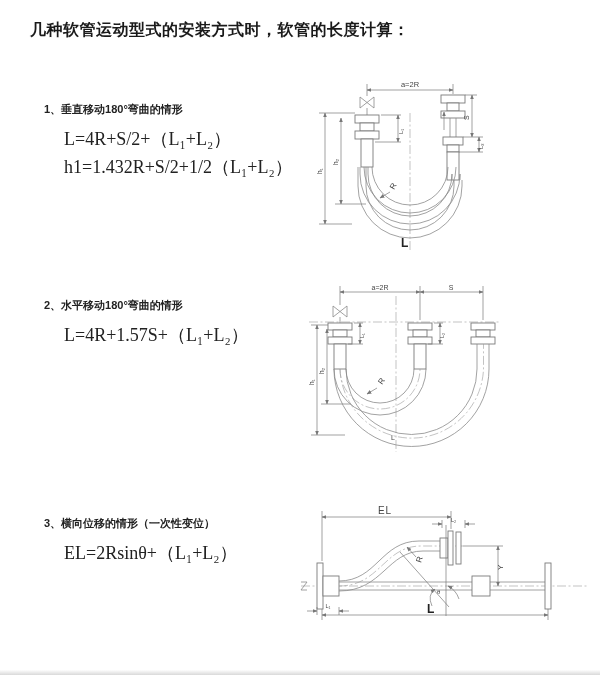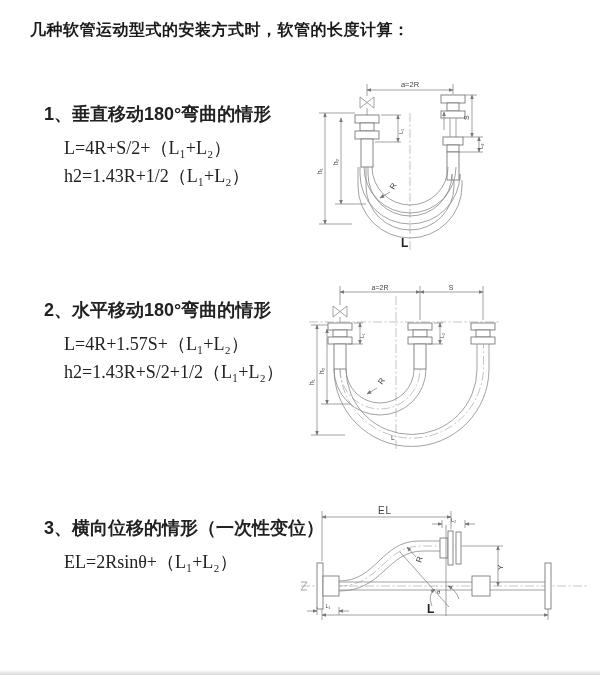--- a/index.html
+++ b/index.html
@@ -6,21 +6,21 @@
   body{
     width:600px;height:675px;position:relative;background:#ffffff;
     font-family:"Liberation Sans","DejaVu Sans",sans-serif;overflow:hidden;
   }
   .page-title{
     position:absolute;left:30px;top:20px;font-size:16px;font-weight:700;
     color:#1a1a1a;letter-spacing:.5px;white-space:nowrap;
   }
   .section{position:absolute;left:44px;color:#222;}
   .sec1{top:102px;} .sec2{top:298px;} .sec3{top:516px;}
-  .heading{font-size:18px;font-weight:700;white-space:nowrap;margin:0 0 8px 0;}
+  .heading{font-size:11px;font-weight:700;white-space:nowrap;margin:0 0 8px 0;}
   .formula{font-size:18px;line-height:28px;margin:0 0 0 20px;white-space:nowrap;color:#222;font-family:Liberation Serif, serif;}
   .diag{position:absolute;}
   .d1{left:306px;top:68px;} .d2{left:303px;top:282px;} .d3{left:297px;top:503px;}
   svg{display:block;}
   svg text{font-family:"Liberation Sans","DejaVu Sans",sans-serif;fill:#444;}
   .ln{stroke:#8a8a8a;stroke-width:.8;fill:none;}
   .fit{stroke:#7a7a7a;stroke-width:.9;fill:#fff;}
   .dim{stroke:#7a7a7a;stroke-width:.7;fill:none;}
   .cl{stroke:#9a9a9a;stroke-width:.6;fill:none;stroke-dasharray:9 2.5 2 2.5;}
   .big{font-size:12px;font-weight:700;fill:#222;}
@@ -28,27 +28,26 @@
     background:linear-gradient(#fdfdfd,#d9d9d9);}
 </style>
 </head>
 <body>
 
 <div class="page-title">几种软管运动型式的安装方式时，软管的长度计算：</div>
 
 <div class="section sec1">
   <p class="heading">1、垂直移动180°弯曲的情形</p>
   <p class="formula">L=4R+S/2+（L₁+L₂）</p>
-  <p class="formula">h2=1.43R+1/2（L₁+L₂）</p>
+  <p class="formula">h1=1.432R+S/2+1/2（L₁+L₂）</p>
 </div>
 
 <div class="section sec2">
   <p class="heading">2、水平移动180°弯曲的情形</p>
   <p class="formula">L=4R+1.57S+（L₁+L₂）</p>
-  <p class="formula">h2=1.43R+S/2+1/2（L₁+L₂）</p>
 </div>
 
 <div class="section sec3">
   <p class="heading">3、横向位移的情形（一次性变位）</p>
   <p class="formula">EL=2Rsinθ+（L₁+L₂）</p>
 </div>
 
 <svg class="diag d1" width="240" height="190" viewBox="0 0 240 190">
   <defs>
     <marker id="arr1" viewBox="0 0 10 10" refX="9" refY="5" markerWidth="7" markerHeight="7" orient="auto-start-reverse">

